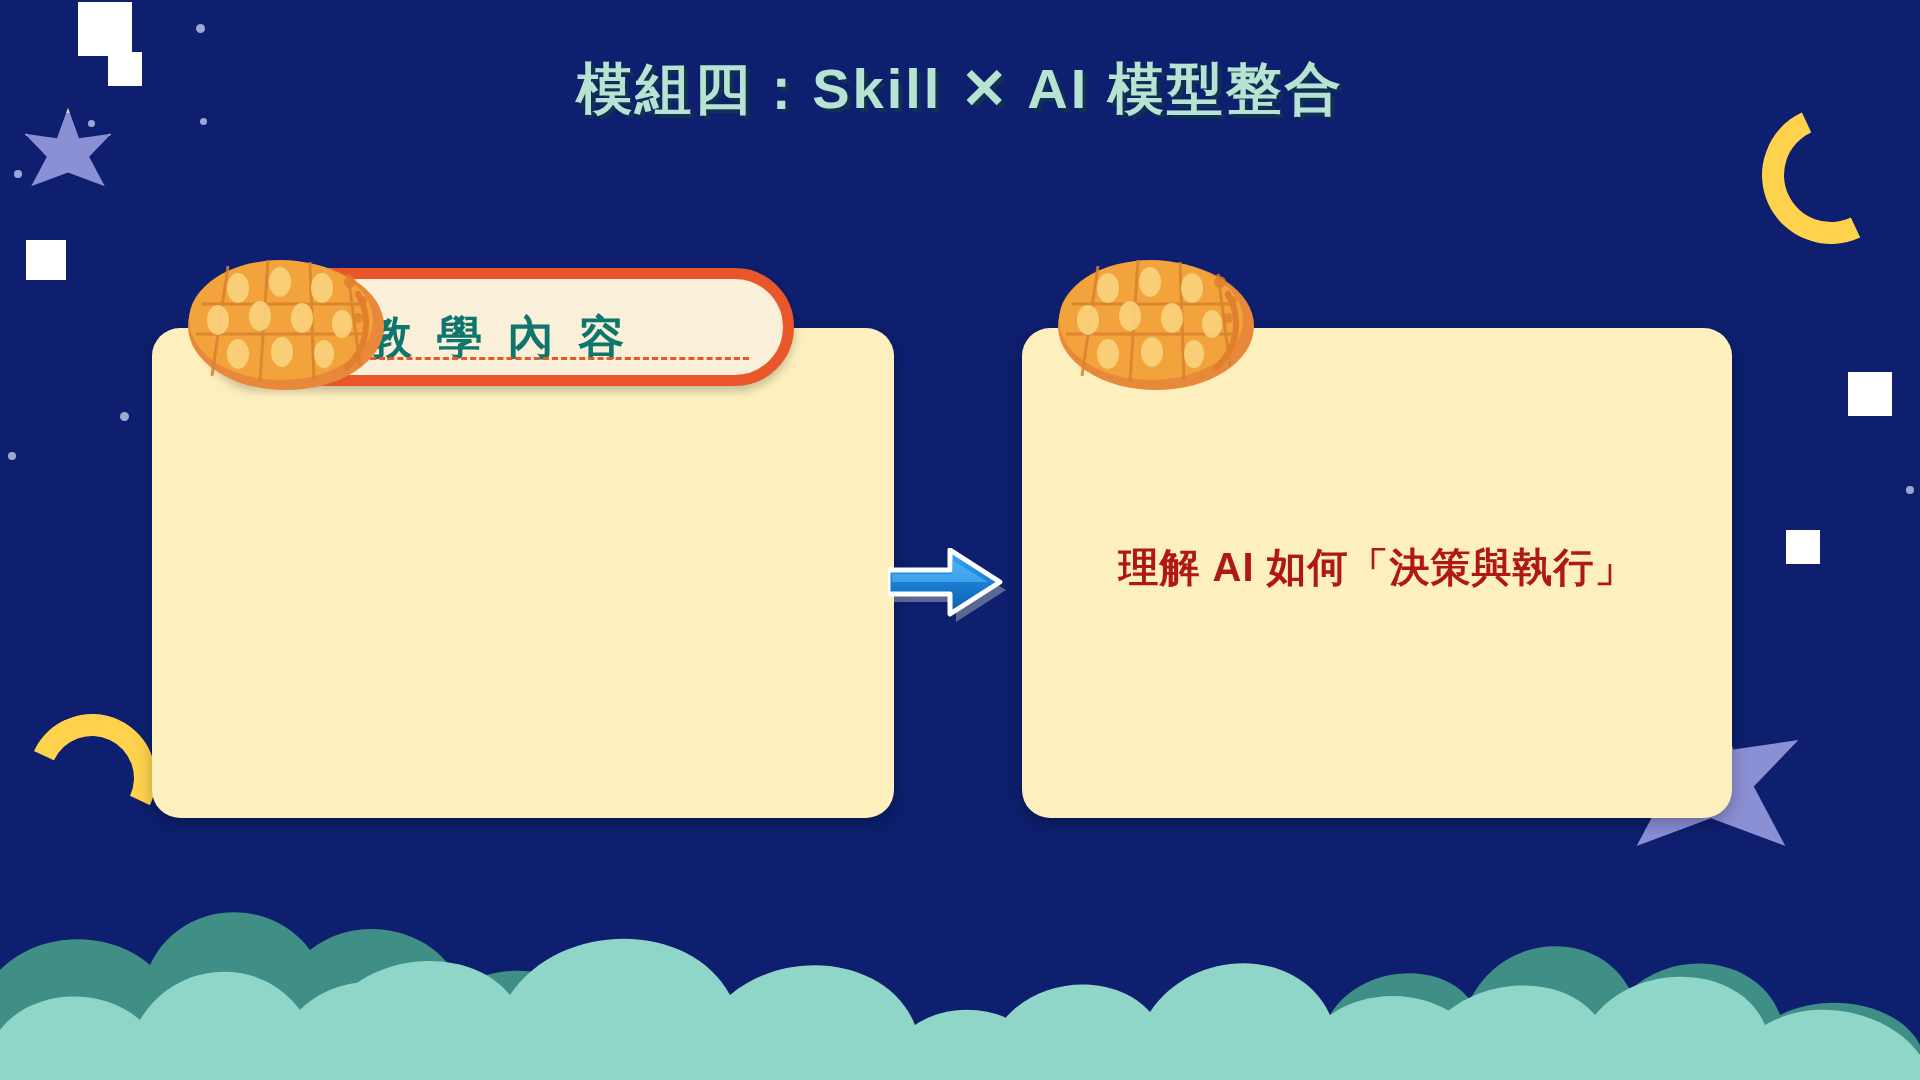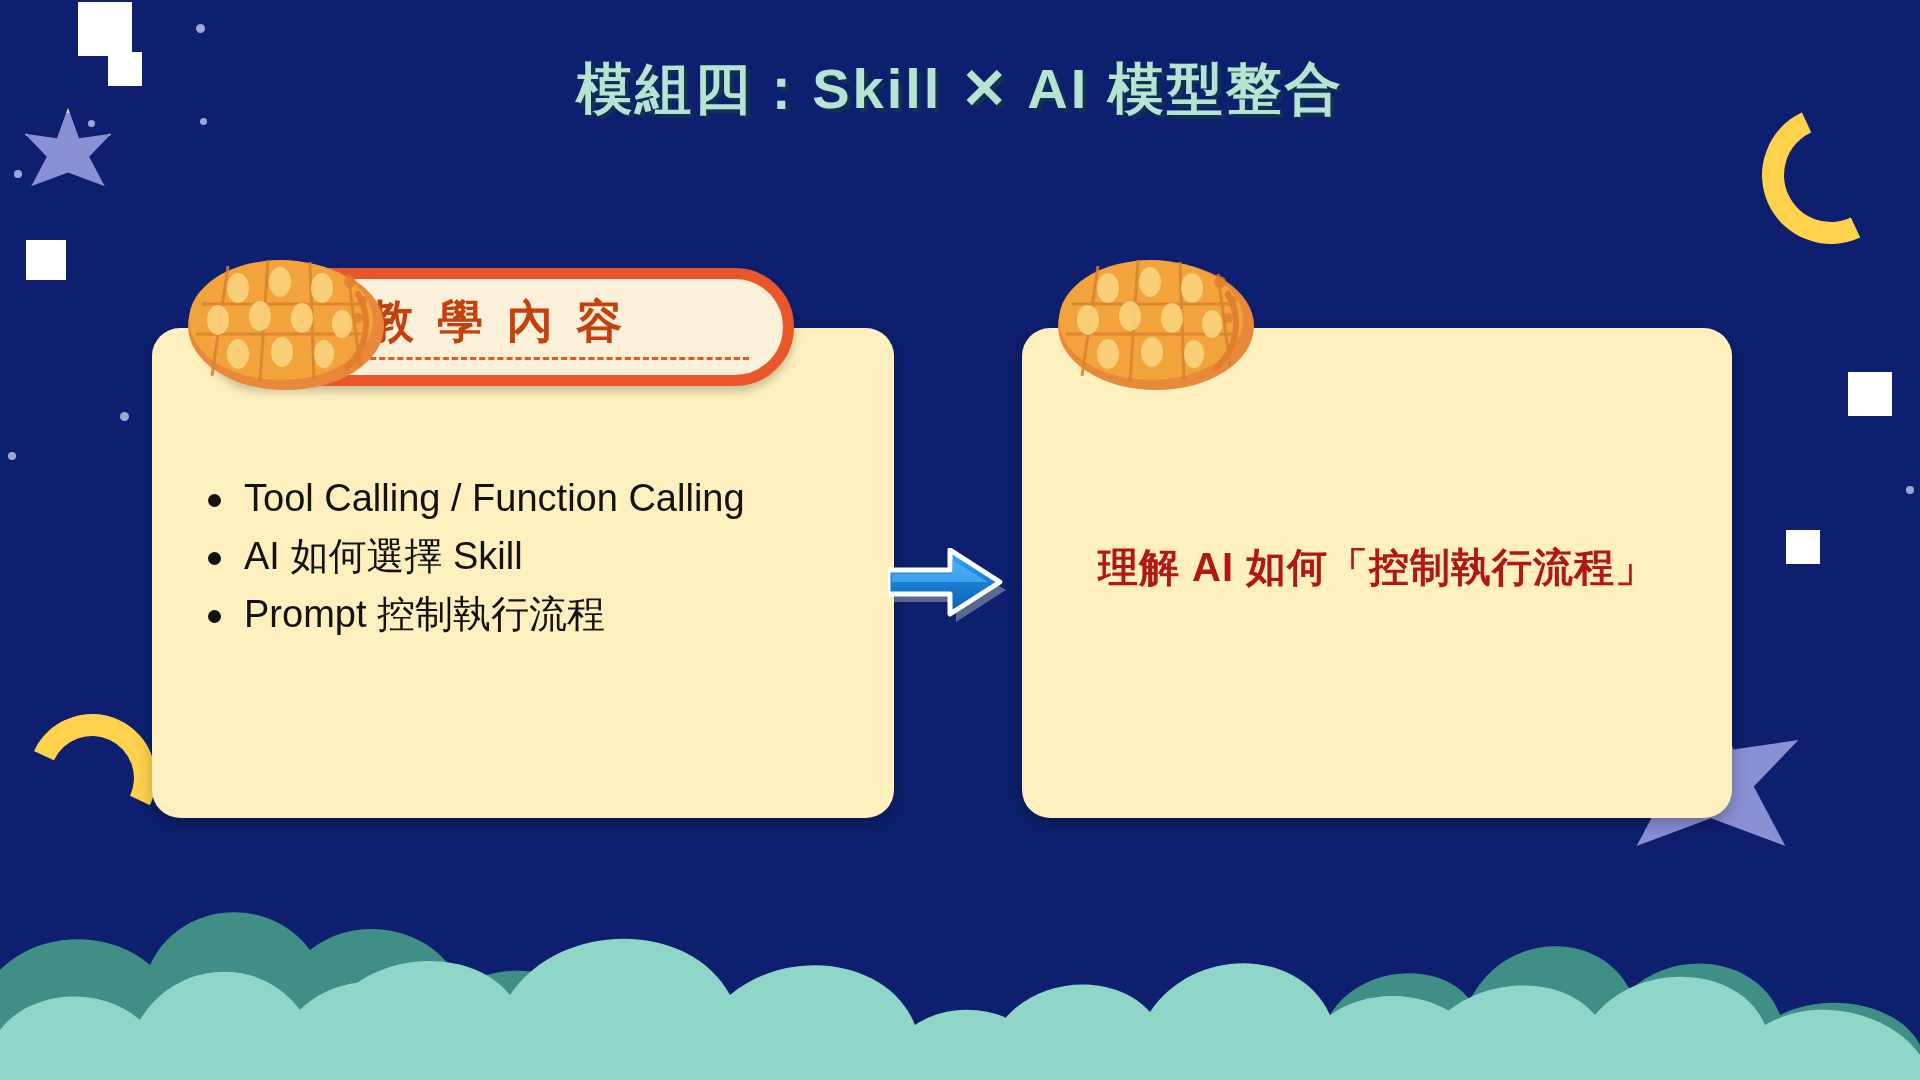--- a/index.html
+++ b/index.html
@@ -97,27 +97,27 @@
     -webkit-mask-composite: xor;
             mask-composite: exclude;
     padding: 11px;
     pointer-events: none;
   }
   #pill-left  { left: 202px; top: 268px; width: 592px; }
   #pill-right { left: 1072px; top: 268px; width: 592px; }
 
   .pill-label {
     position: absolute;
-    left: 0; right: 0; top: 12px;
+    left: 0; right: 0; top: 28px;
     text-align: center;
     font-size: 46px;
     font-weight: bold;
     letter-spacing: 6px;
-    color: #c2410c;
-    font-family: Liberation Serif, serif;
+    color: #0f766e;
+    font-family: Liberation Sans, sans-serif;
   }
   .pill-rule {
     position: absolute;
     left: 148px; right: 34px; top: 78px;
     border-top: 3px dashed #e8562a;
   }
   #pill-right .pill-rule { left: 178px; right: 50px; }
 
   
   .bun { position: absolute; width: 208px; height: 150px; }
@@ -217,25 +217,20 @@
                C1380,200 1460,215 1482,268 L1482,300 Z" fill="#8fd6c8"></path>
       <path d="M1430,300 L1430,250 C1470,195 1560,192 1595,235 C1640,180 1740,185 1765,245
                C1815,215 1890,232 1920,275 L1920,300 Z" fill="#8fd6c8"></path>
     </svg>
   </div>
 
   <div id="title">模組四：Skill ✕ AI 模型整合</div>
 
   <div class="card" id="card-left"></div>
 
-  <ul id="list">
-    <li>Tool Calling / Function Calling</li>
-    <li>AI 如何選擇 Skill</li>
-    <li>Prompt 控制執行流程</li>
-  </ul>
 
   <div class="pill" id="pill-left">
     <div class="pill-label">教 學 內 容</div>
     <div class="pill-rule"></div>
   </div>
 
   <div class="bun" id="bun-left">
     <svg viewBox="0 0 208 150" width="208" height="150">
       <ellipse cx="104" cy="82" rx="98" ry="64" fill="#e8883a"></ellipse>
       <ellipse cx="99" cy="76" rx="92" ry="60" fill="#f2a33c"></ellipse>
@@ -282,21 +277,21 @@
       </g>
       <g transform="translate(0,0)">
         <path d="M0,22 L62,22 L62,2 L112,34 L62,66 L62,46 L0,46 Z" fill="url(#agrad)" stroke="#ffffff" stroke-width="5" stroke-linejoin="round"></path>
         <path d="M4,26 L64,26 L64,12 L100,34 L64,34 L4,34 Z" fill="#5cc0ff" opacity=".55"></path>
       </g>
     </svg>
   </div>
 
   <div class="card" id="card-right"></div>
 
-  <div id="outcome">理解 AI 如何「控制執行流程」</div>
+  <div id="outcome">理解 AI 如何「決策與執行」</div>
 
 
   <div class="bun" id="bun-right">
     <svg viewBox="0 0 208 150" width="208" height="150">
       <ellipse cx="104" cy="82" rx="98" ry="64" fill="#e8883a"></ellipse>
       <ellipse cx="99" cy="76" rx="92" ry="60" fill="#f2a33c"></ellipse>
       <g stroke="#d9812f" stroke-width="3" fill="none" opacity=".85">
         <path d="M20,60 L178,60"></path>
           <path d="M14,90 L186,90"></path>
         <path d="M46,22 L30,132"></path>

